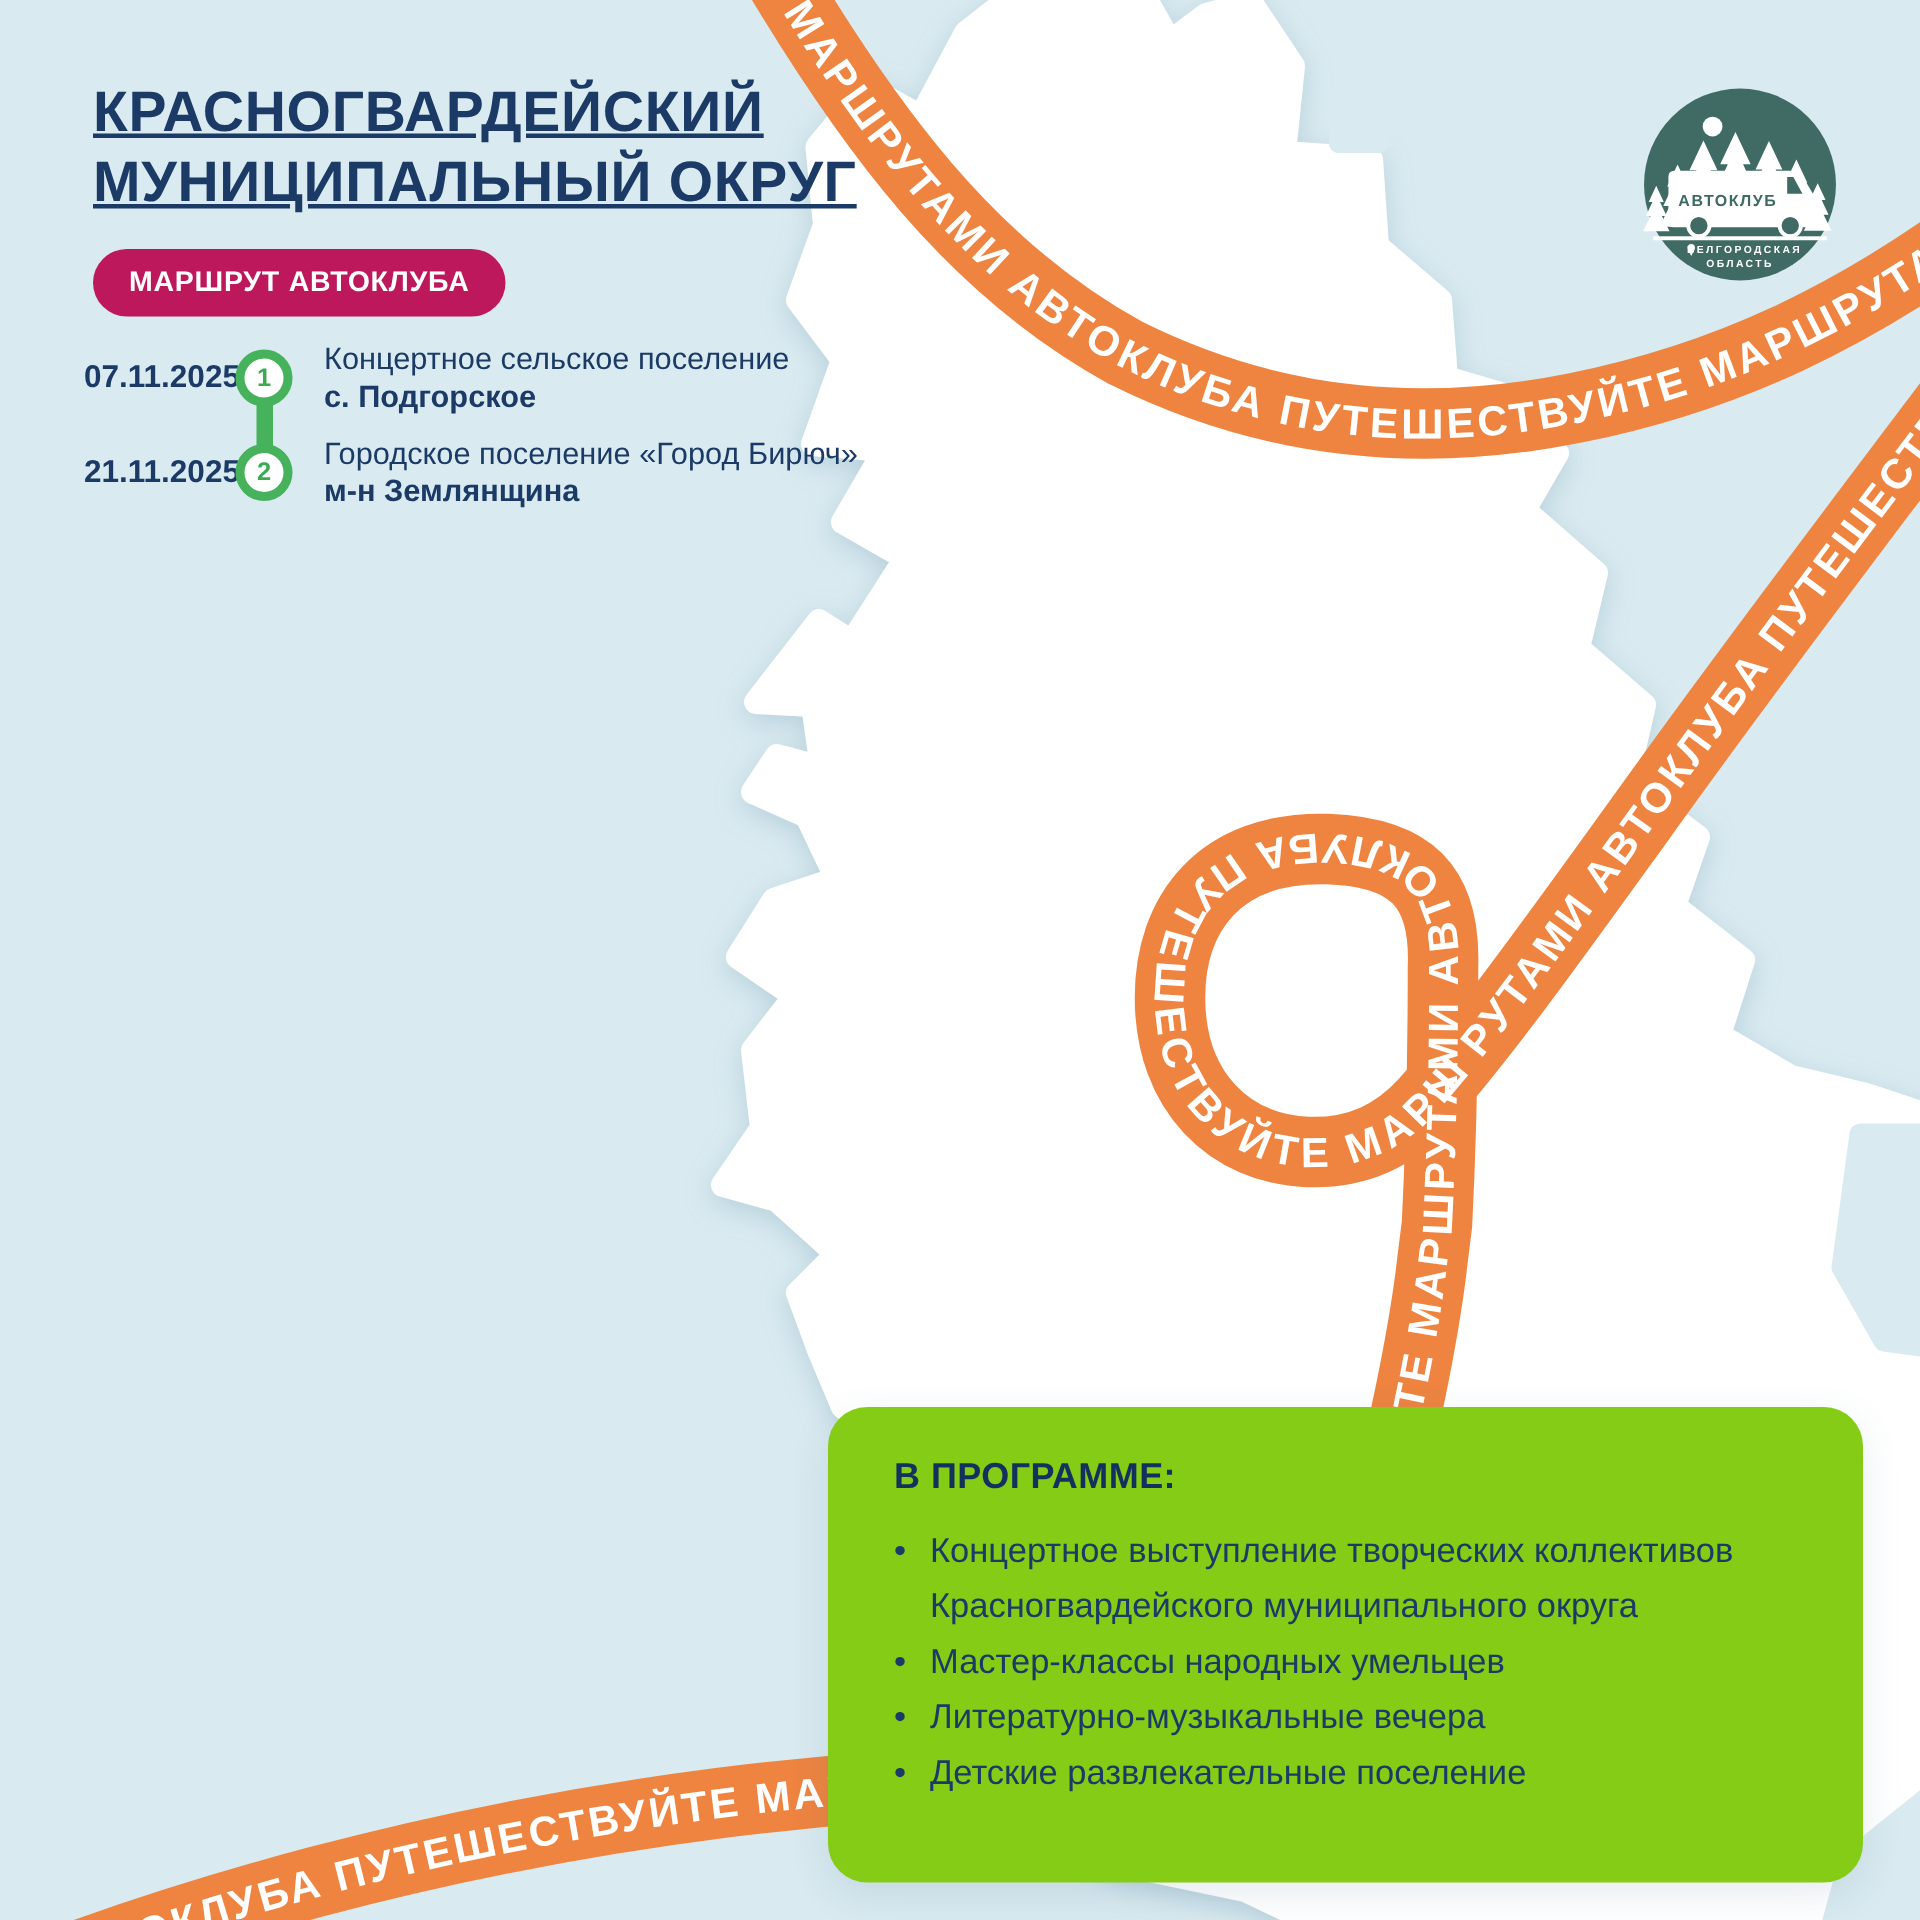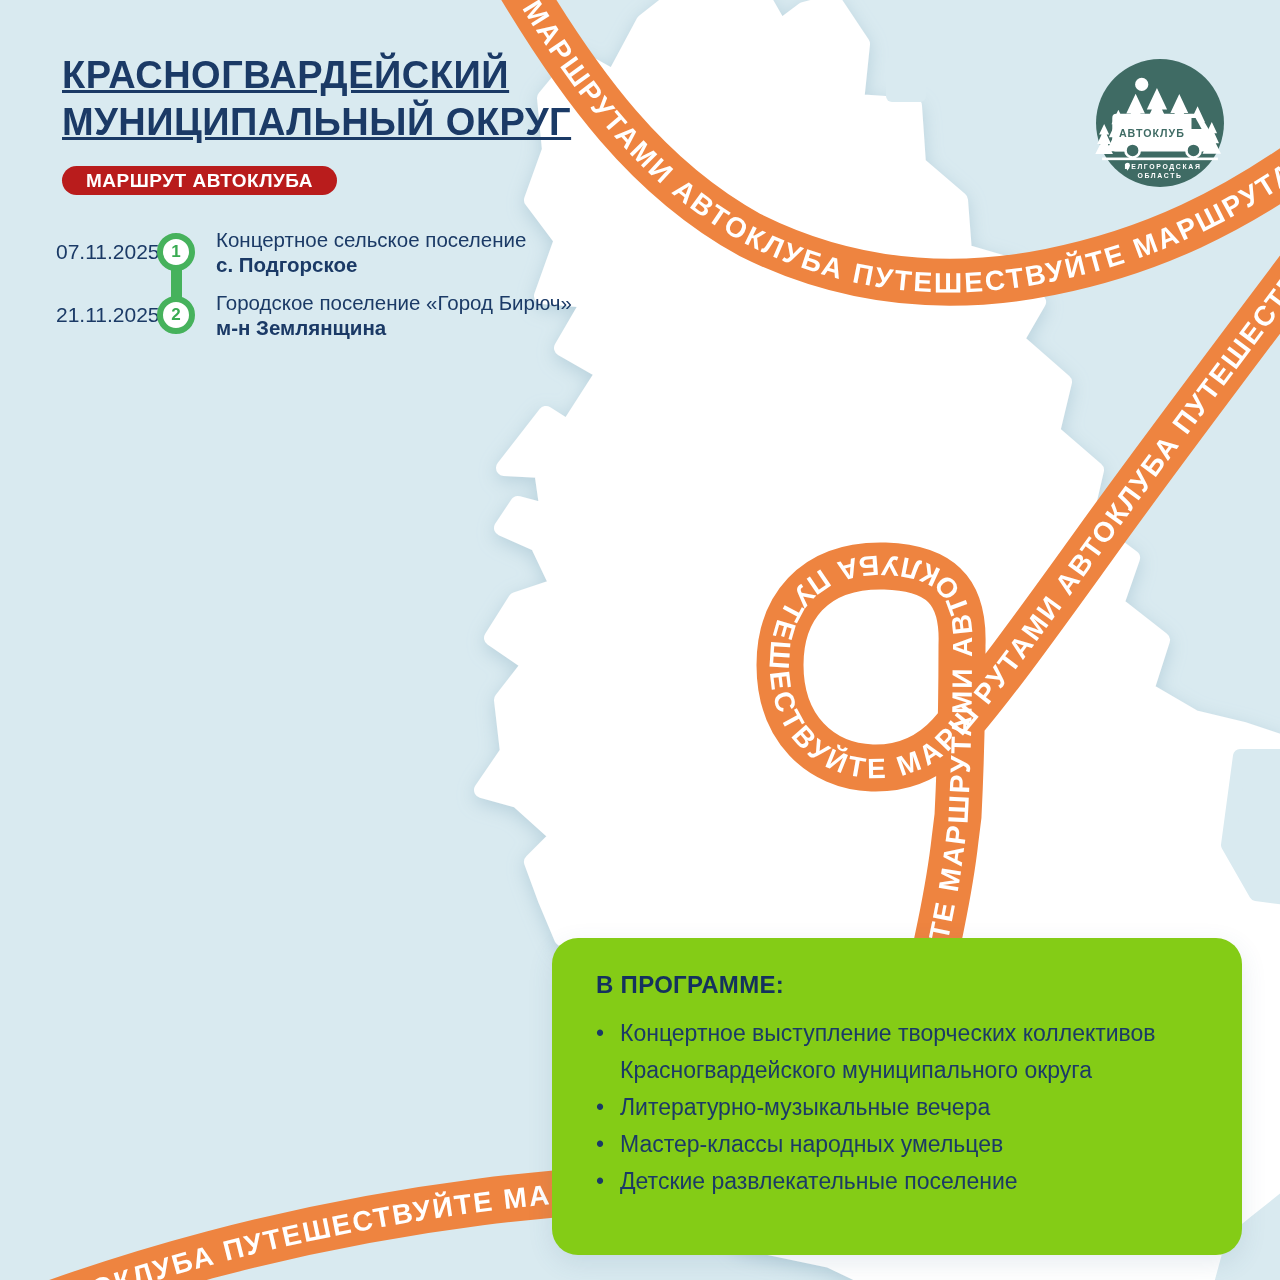--- a/index.html
+++ b/index.html
@@ -14,39 +14,39 @@
     font-family:"Liberation Sans",sans-serif;
     font-weight:700;fill:#ffffff;font-size:28px;letter-spacing:2px;
   }
   
   .title{
     position:absolute;left:62px;top:52px;
     font-size:38px;line-height:47px;font-weight:700;color:#1b3a66;
     letter-spacing:.5px;white-space:nowrap;text-decoration:underline;
   }
   .badge{
-    position:absolute;left:62px;top:166px;height:29px;
-    background:#b91c1c;border-radius:23px;color:#fff;
+    position:absolute;left:62px;top:166px;height:45px;
+    background:#be185d;border-radius:23px;color:#fff;
     font-size:19px;font-weight:700;letter-spacing:.5px;
     display:flex;align-items:center;padding:0 24px;white-space:nowrap;
   }
   
   .route{position:absolute;left:0;top:0;}
   .connector{
     position:absolute;left:171px;top:252px;width:11px;height:64px;
     background:#46b25c;border-radius:6px;
   }
   .stop-circle{
     position:absolute;width:38px;height:38px;border-radius:50%;
     background:#fff;border:6px solid #46b25c;box-sizing:border-box;
     display:flex;align-items:center;justify-content:center;
     font-size:17px;font-weight:700;color:#3aab52;
   }
   .stop-date{
-    position:absolute;left:56px;font-size:21px;color:#1b3a66;white-space:nowrap;
+    position:absolute;left:56px;font-size:21px;color:#1b3a66;white-space:nowrap;font-weight:bold;
   }
   .stop-text{
     position:absolute;left:216px;font-size:20.5px;line-height:25px;
     color:#1b3a66;white-space:nowrap;
   }
   .stop-text b{display:block;font-weight:700;}
   
   .logo{position:absolute;left:1094px;top:57px;width:132px;height:132px;}
   
   .card{
@@ -199,19 +199,19 @@
       <path d="M 30.8 107.5 L 35.2 107.5 L 33 112 Z" fill="#ffffff"></path>
     </g>
     <text x="68" y="110" text-anchor="middle" style="font-family:'Liberation Sans',sans-serif;font-weight:700;font-size:6.8px;letter-spacing:1.6px;fill:#ffffff">БЕЛГОРОДСКАЯ</text>
     <text x="65" y="119" text-anchor="middle" style="font-family:'Liberation Sans',sans-serif;font-weight:700;font-size:6.8px;letter-spacing:1.6px;fill:#ffffff">ОБЛАСТЬ</text>
   </svg>
 
   <div class="card">
     <h2>В ПРОГРАММЕ:</h2>
     <ul>
       <li>Концертное выступление творческих коллективов Красногвардейского муниципального округа</li>
+      <li>Мастер-классы народных умельцев</li>
       <li>Литературно-музыкальные вечера</li>
-      <li>Мастер-классы народных умельцев</li>
       <li>Детские развлекательные поселение</li>
     </ul>
   </div>
 
 </div>
 
 </body></html>

